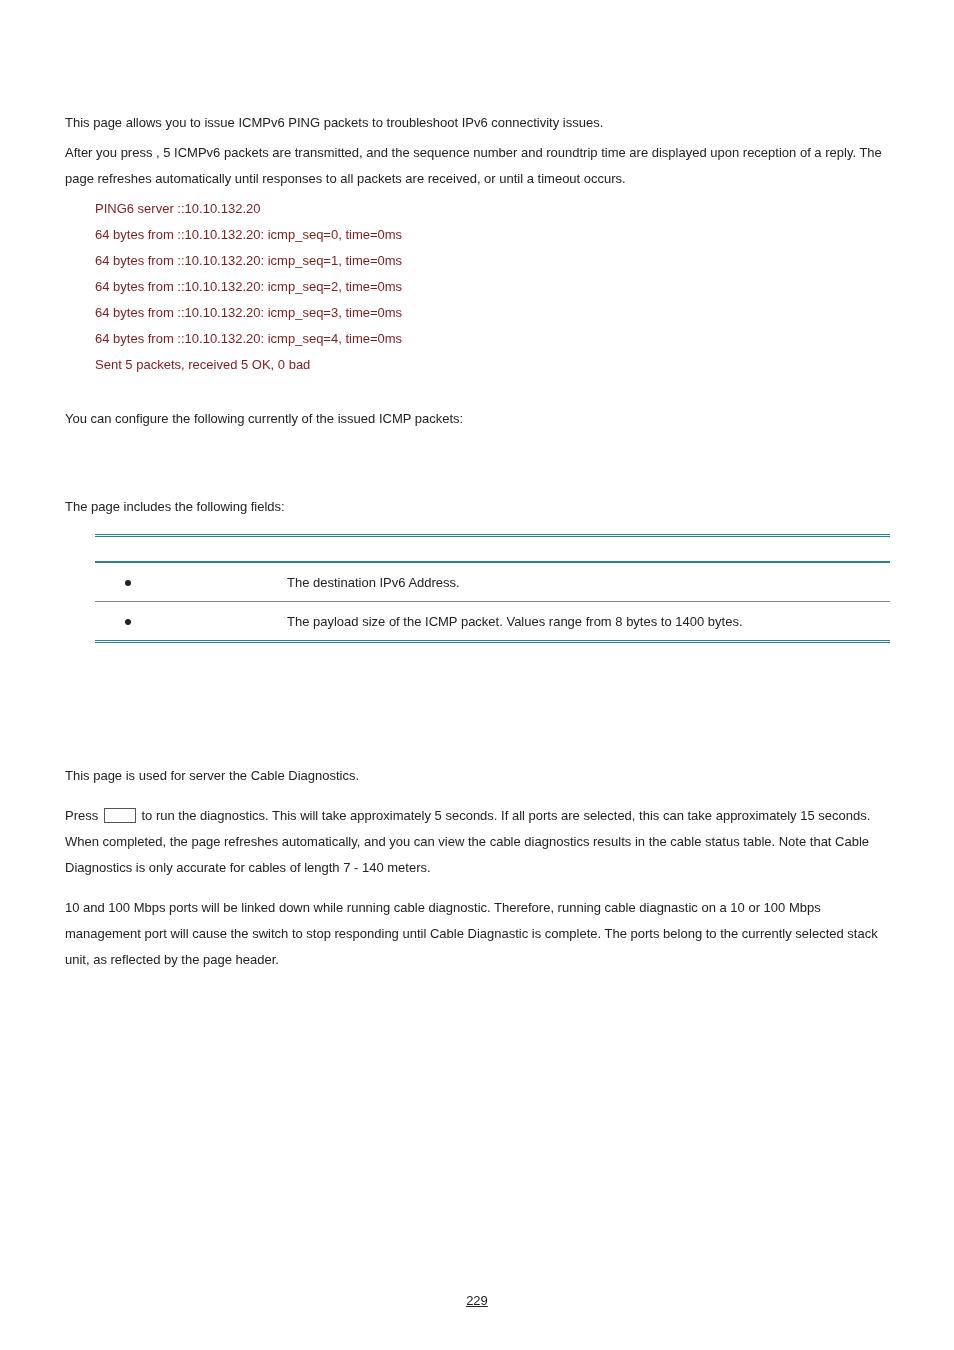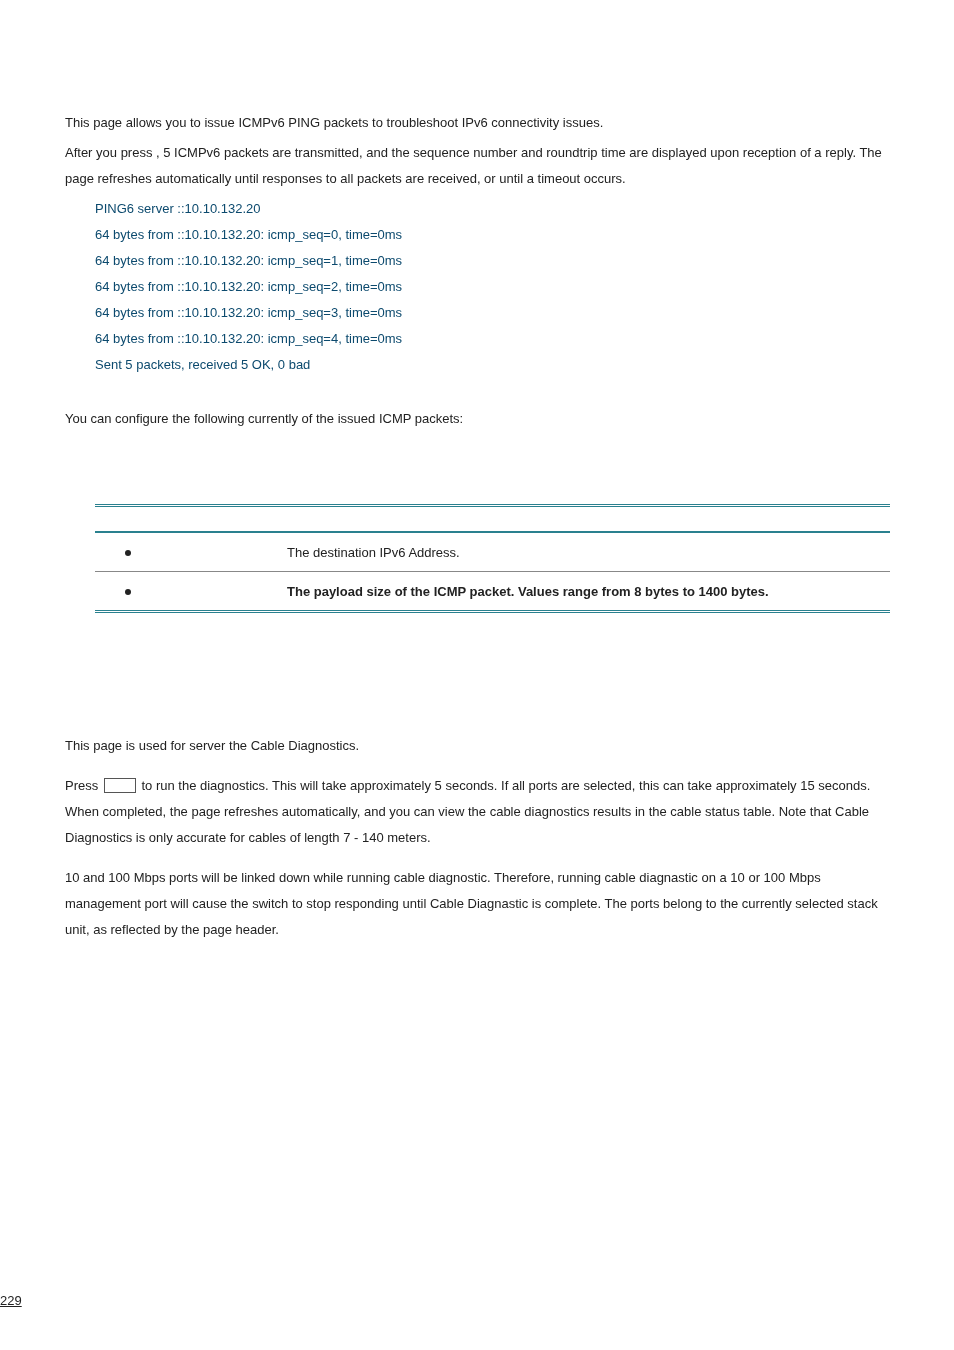--- a/index.html
+++ b/index.html
@@ -16,21 +16,21 @@
     min-height: 1350px;
     padding: 110px 65px 40px 65px;
     position: relative;
   }
   .para {
     font-size: 13px;
     line-height: 2.0;
     margin: 0 0 4px 0;
   }
   .sample {
-    color: #0c4a6e;
+    color: #7f1d1d;
     font-size: 13px;
     line-height: 2.0;
     margin-left: 30px;
   }
   .sect-gap   { height: 28px; }
   .sect-gap-s { height: 10px; }
   .big-gap    { height: 58px; }
 
   .fields-table {
     border-collapse: collapse;
@@ -43,21 +43,20 @@
     border-bottom: 2px solid #2a818f;
     height: 22px;
   }
   .fields-table .row td {
     border-bottom: 1px solid #888888;
     height: 36px;
     vertical-align: middle;
   }
   .fields-table .row:last-child td {
     border-bottom: 3px double #2a818f;
-    font-weight: bold;
   }
   .fields-table .bullet-cell {
     width: 160px;
     padding-left: 30px;
   }
   .bullet {
     display: inline-block;
     width: 6px; height: 6px;
     background: #222222;
     border-radius: 50%;
@@ -68,21 +67,21 @@
     min-width: 30px;
     height: 13px;
     border: 1px solid #555555;
     vertical-align: text-bottom;
     margin: 0 2px;
   }
   .page-num {
     position: absolute;
     bottom: 42px;
     left: 0; right: 0;
-    text-align: left;
+    text-align: center;
     font-size: 13px;
     text-decoration: underline;
   }
 </style>
 </head>
 <body>
 
 <div class="page">
 
   <p class="para">This page allows you to issue ICMPv6 PING packets to troubleshoot IPv6 connectivity issues.</p>
@@ -93,20 +92,21 @@
   <div class="sample">64 bytes from ::10.10.132.20: icmp_seq=1, time=0ms</div>
   <div class="sample">64 bytes from ::10.10.132.20: icmp_seq=2, time=0ms</div>
   <div class="sample">64 bytes from ::10.10.132.20: icmp_seq=3, time=0ms</div>
   <div class="sample">64 bytes from ::10.10.132.20: icmp_seq=4, time=0ms</div>
   <div class="sample">Sent 5 packets, received 5 OK, 0 bad</div>
 
   <div class="sect-gap"></div>
   <p class="para">You can configure the following currently of the issued ICMP packets:</p>
 
   <div class="big-gap"></div>
+  <p class="para">The page includes the following fields:</p>
   <div class="sect-gap-s"></div>
 
   <table class="fields-table">
     <tbody>
         <tr class="hdr">
           <td></td>
           <td></td>
         </tr>
     <tr class="row">
       <td class="bullet-cell"><span class="bullet"></span></td>

